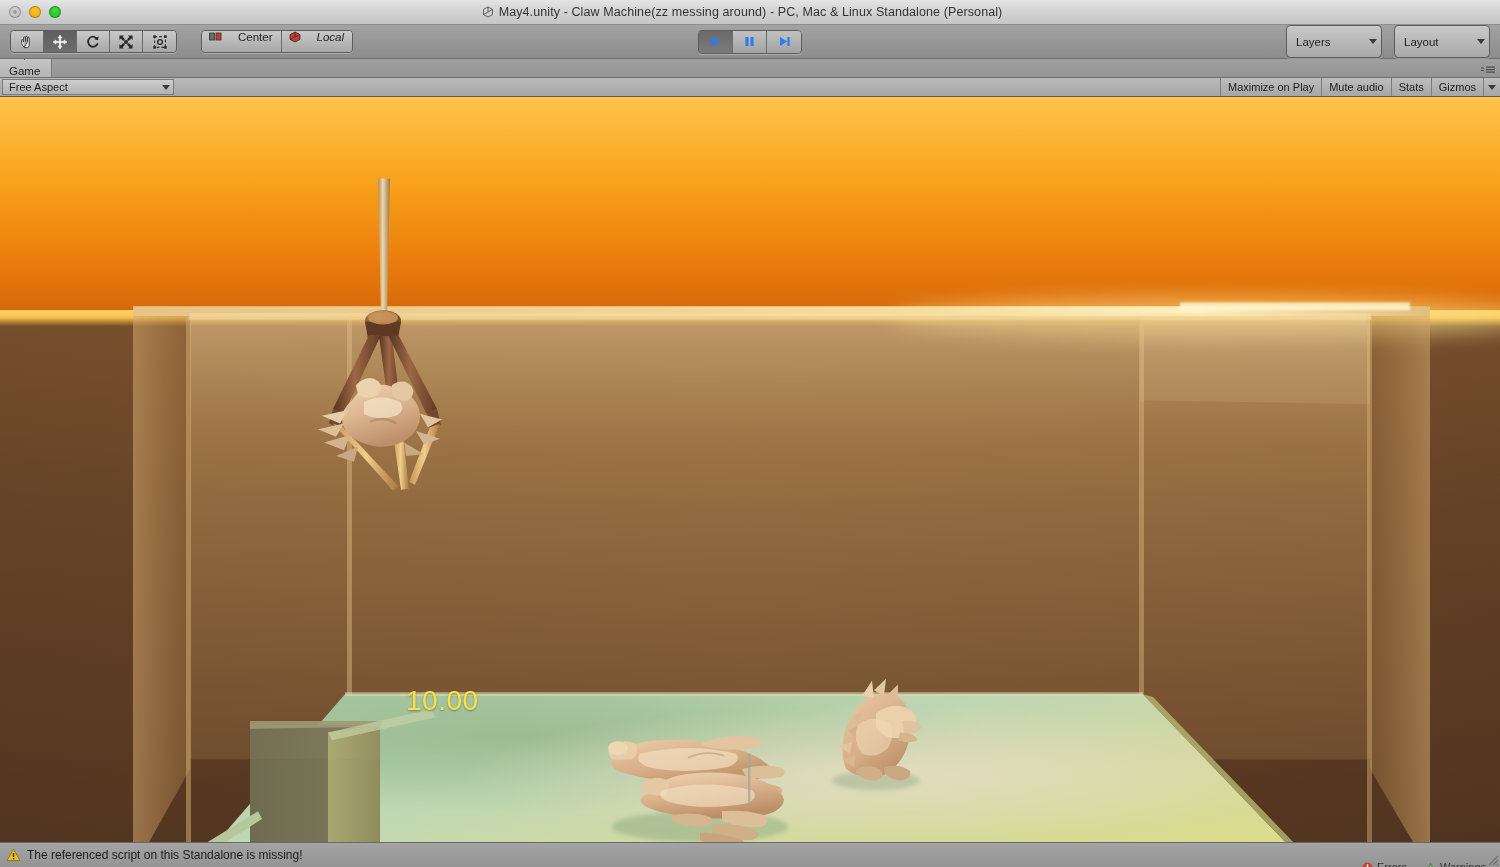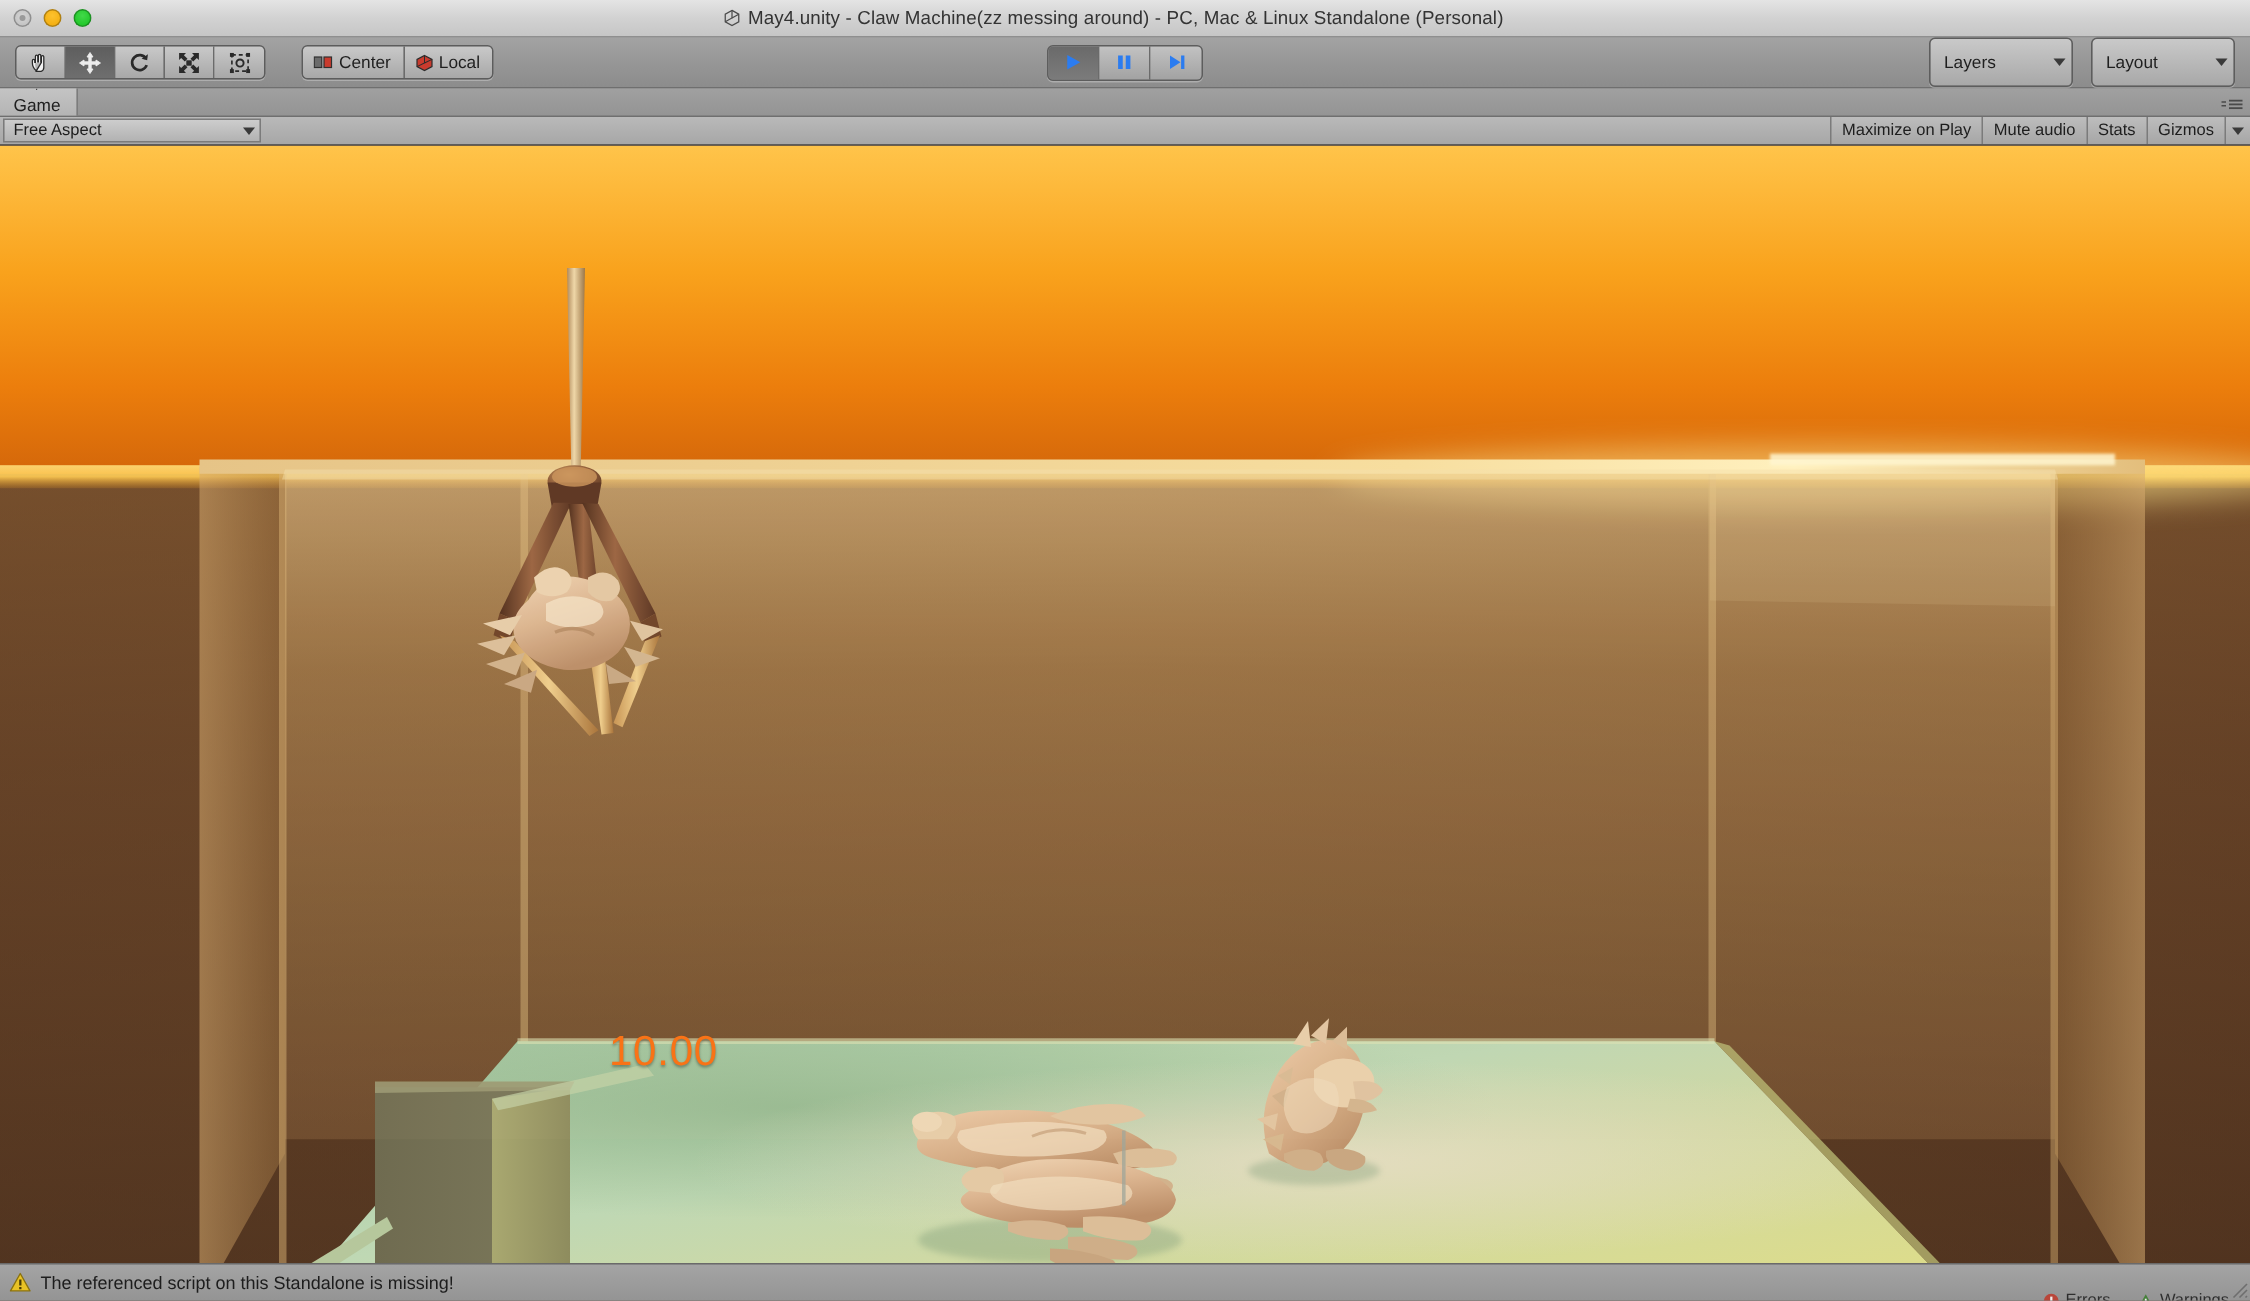--- a/index.html
+++ b/index.html
@@ -84,28 +84,28 @@
   .tbtn:last-child { border-right: none; }
   .tbtn.on {
     background: linear-gradient(to bottom, #5e5e5e, #6e6e6e);
   }
   .tbtn.on svg { stroke: #e8e8e8; fill: #e8e8e8; }
   .tbtn svg { display:block; }
 
   .tools { margin-left: 10px; }
   .pivot-group { margin-left: 24px; height: 21px; }
   .pivot-btn {
-    display: flex; align-items: center; gap: 4px;
+    display: flex; gap: 16px;
     padding: 0 8px 0 7px; height: 100%;
     background: linear-gradient(to bottom, #c9c9c9, #a8a8a8);
     border-right: 1px solid #6b6b6b;
     font-size: 11.5px; color: #1f1f1f;
     box-sizing: border-box; cursor: default;
   }
-  .pivot-btn:last-child { border-right: none; }
+  .pivot-btn:last-child { border-right: none; font-style: italic; }
 
   .play-group {
     position: absolute; left: 50%; transform: translateX(-50%);
     height: 22px;
   }
   .pbtn {
     display:flex;align-items:center;justify-content:center;
     width: 34px; height: 100%;
     background: linear-gradient(to bottom, #c2c2c2, #a2a2a2);
     border-right: 1px solid #6b6b6b;
@@ -197,21 +197,21 @@
     overflow: hidden;
     background: #3a2417;
   }
   .scene { position:absolute; inset:0; }
   .scene svg { display:block; width:100%; height:100%; }
 
   .score {
     position: absolute;
     left: 406px; top: 588px;
     font-size: 28px;
-    color: #f97316;
+    color: #fde047;
     font-family: "Liberation Sans", sans-serif;
     text-shadow: 0 1px 2px rgba(0,0,0,0.35);
     letter-spacing: 0.5px;
     pointer-events: none;
   }
 
   
   .statusbar {
     position: relative;
     height: 24px; min-height: 24px;

